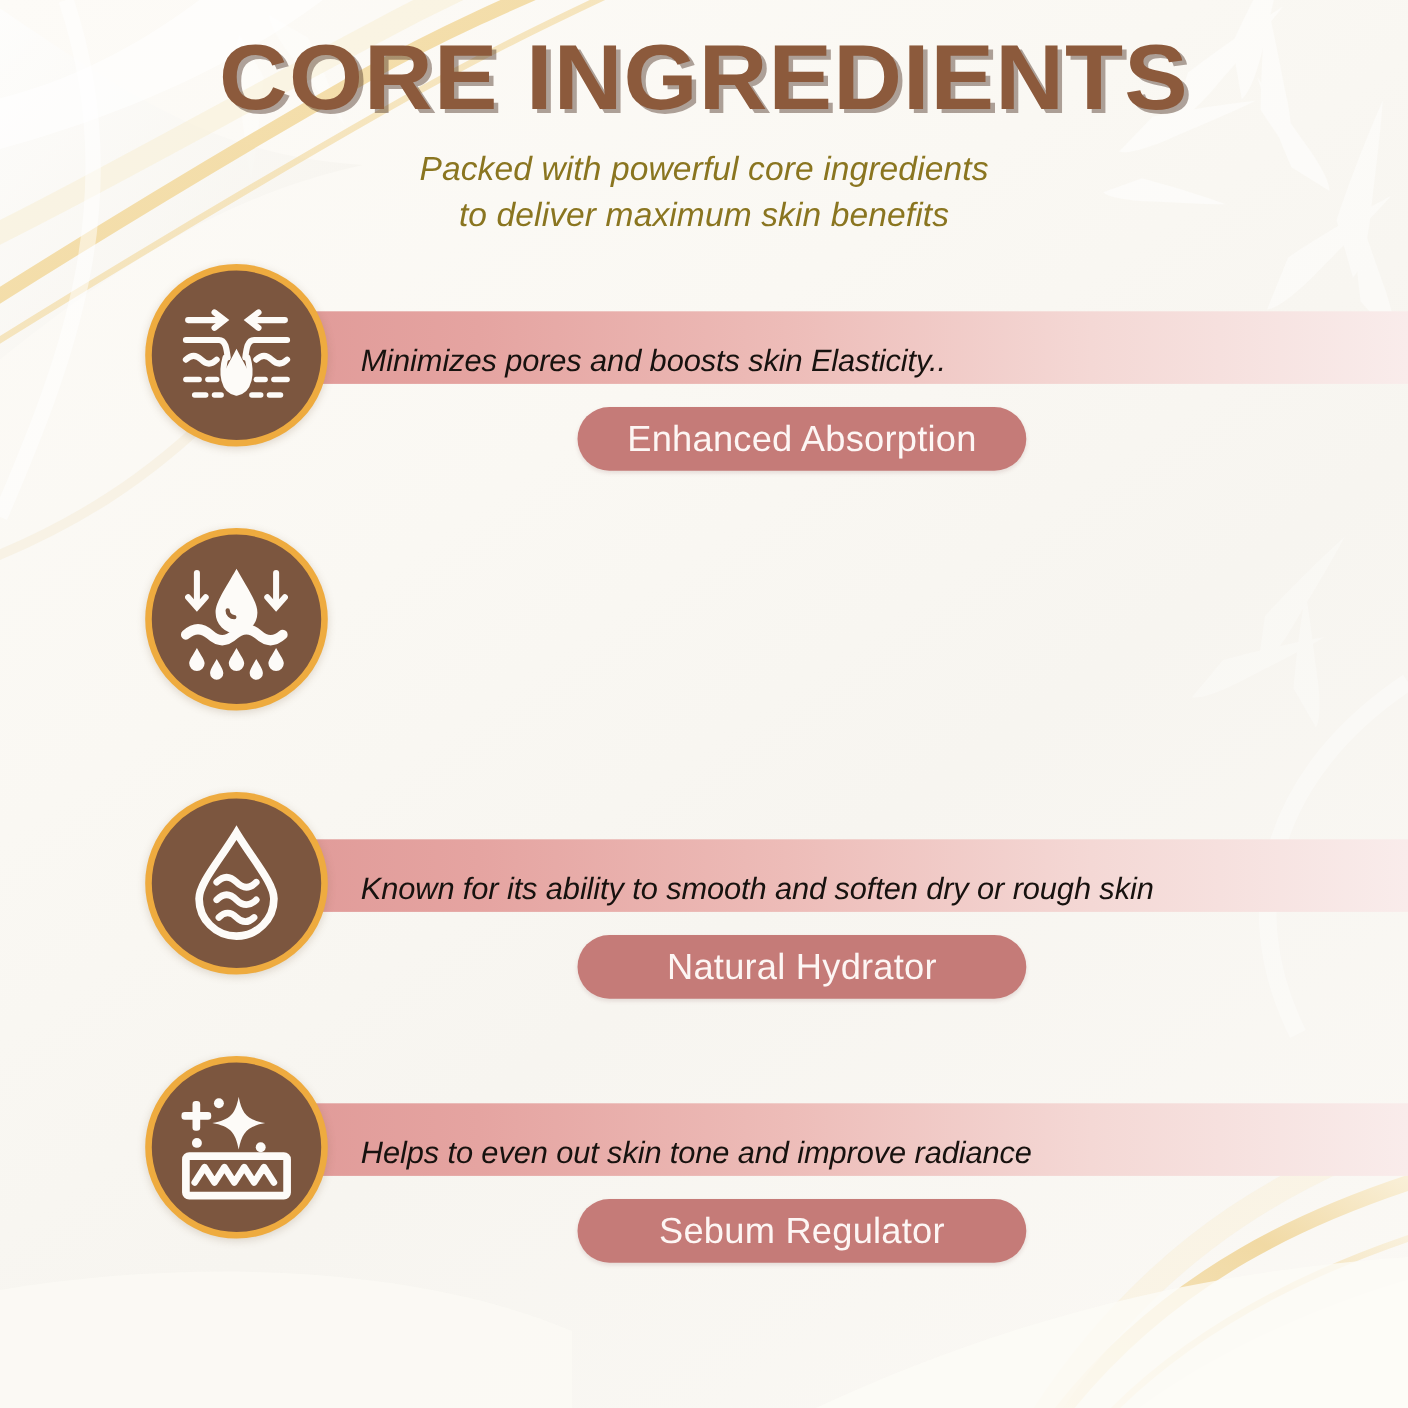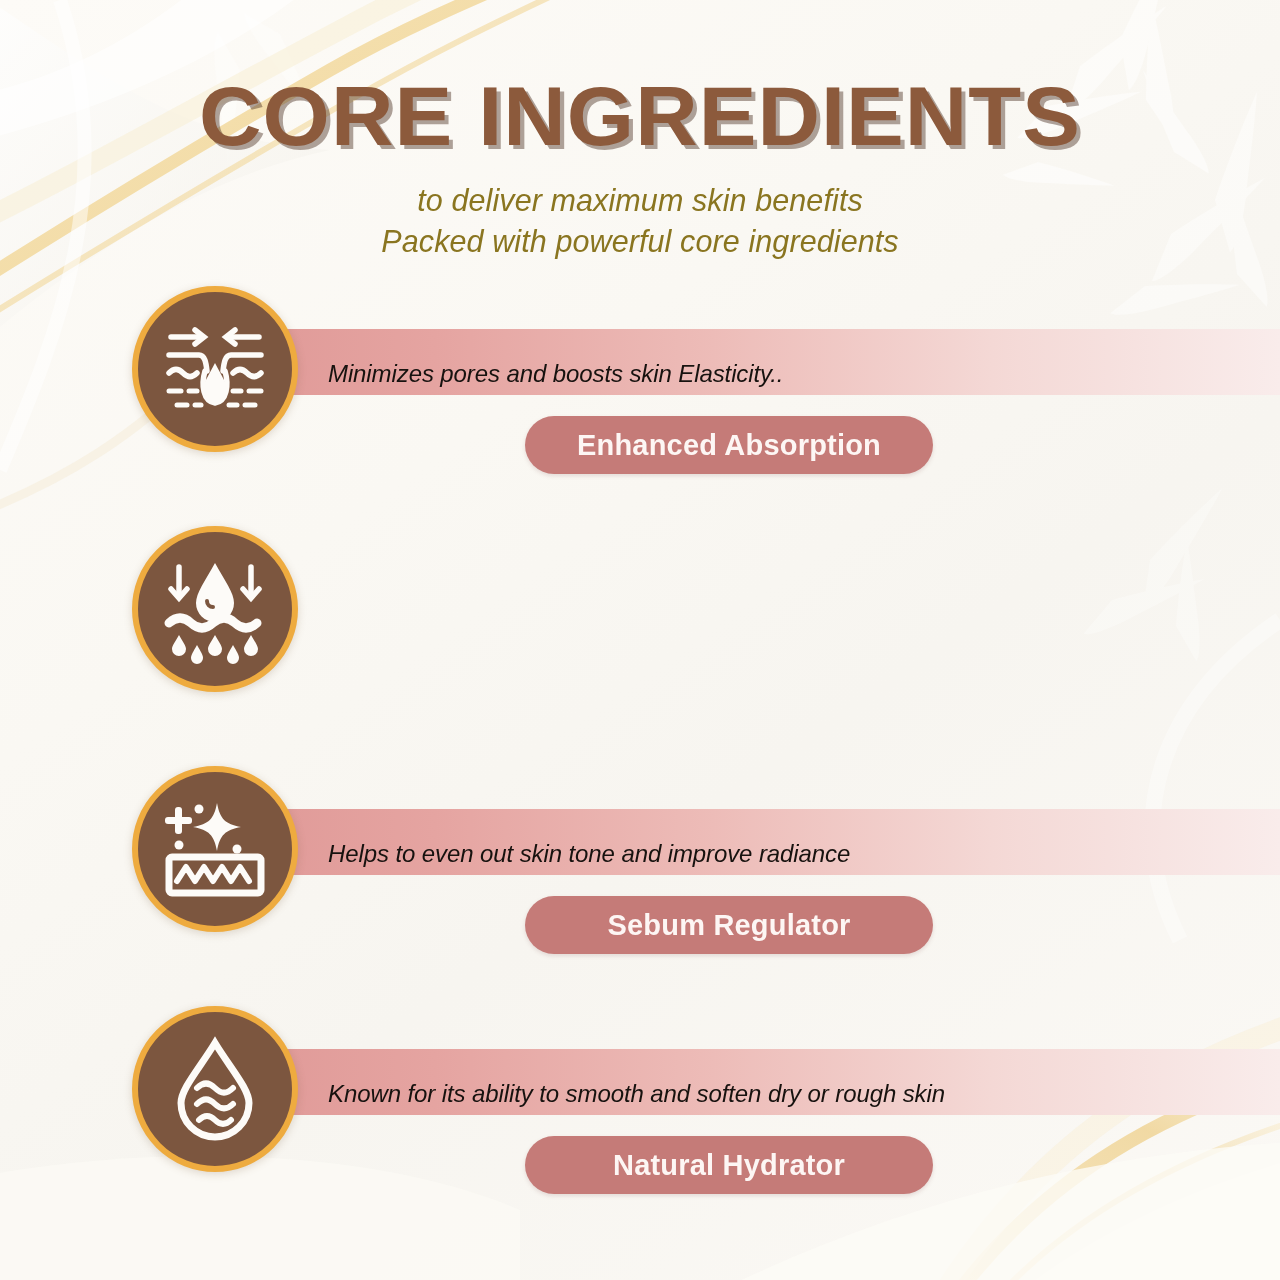--- a/index.html
+++ b/index.html
@@ -29,21 +29,21 @@
     pointer-events: none;
   }
   .bg-leaves { opacity: 0.55; }
   .bg-swoosh { opacity: 1; }
 
   
   .header {
     position: relative;
     z-index: 5;
     text-align: center;
-    padding-top: 74px;
+    padding-top: 28px;
   }
   .main-title {
     margin: 0;
     font-family: "Liberation Sans Narrow", "Liberation Sans", sans-serif;
     font-size: 84px;
     line-height: 1.0;
     font-weight: 700;
     letter-spacing: 1px;
     color: #8c5a3c;
     text-shadow: 4px 4px 0px rgba(78,52,38,0.45);
@@ -81,21 +81,21 @@
         #e09a98 0%,
         #e5a4a1 18%,
         #edbcb8 45%,
         #f4d8d5 72%,
         #f9eceb 100%);
     display: flex;
     align-items: center;
   }
   .bar-text {
     padding-left: 78px;
-    font-size: 24px;
+    font-size: 28px;
     font-style: italic;
     font-weight: 400;
     color: #17120f;
     white-space: nowrap;
     letter-spacing: -0.1px;
     margin-top: 24px;
   }
 
   .circle {
     position: absolute;
@@ -123,22 +123,22 @@
     height: 58px;
     border-radius: 29px;
     background: #c57b78;
     display: flex;
     align-items: center;
     justify-content: center;
     box-shadow: 0 2px 4px rgba(140,90,88,0.18);
   }
   .pill-label {
     font-family: "Liberation Sans Narrow", "Liberation Sans", sans-serif;
-    font-size: 29px;
-    font-weight: 700;
+    font-size: 33px;
+    font-weight: 400;
     color: #fdf6f4;
     letter-spacing: 0.2px;
     white-space: nowrap;
   }
 </style>
 </head>
 <body>
 
 <div id="infographic">
 
@@ -209,22 +209,22 @@
 
     <path d="M-40,1180 C160,1140 380,1150 520,1210 L520,1300 L-40,1300 Z" fill="#fbf9f4" opacity="0.9"></path>
 
     <path d="M60,0 C120,180 60,330 0,470" fill="none" stroke="#ffffff" stroke-width="14" opacity="0.5"></path>
     <path d="M1280,620 C1160,700 1120,820 1180,940" fill="none" stroke="#ffffff" stroke-width="16" opacity="0.35"></path>
   </svg>
 
   <div class="header">
     <h1 class="main-title">CORE INGREDIENTS</h1>
     <p class="subtitle">
+      <span>Packed with powerful core ingredients</span>
       <span>to deliver maximum skin benefits</span>
-      <span>Packed with powerful core ingredients</span>
     </p>
   </div>
 
   <div class="rows">
 
     <div class="row">
       <div class="bar">
         <div class="bar-text">Minimizes pores and boosts skin Elasticity..</div>
       </div>
       <div class="circle">
@@ -281,20 +281,39 @@
             <path d="M56,82 c-4,7 -7,11 -7,14 a7,7 0 0 0 14,0 c0,-3 -3,-7 -7,-14 Z"></path>
             <path d="M74,92 c-4,7 -6,10 -6,13 a6,6 0 0 0 12,0 c0,-3 -2,-6 -6,-13 Z"></path>
             <path d="M92,82 c-4,7 -7,11 -7,14 a7,7 0 0 0 14,0 c0,-3 -3,-7 -7,-14 Z"></path>
           </g>
         </svg>
       </div>
     </div>
 
     <div class="row">
       <div class="bar">
+        <div class="bar-text">Known for its ability to smooth and soften dry or rough skin</div>
+      </div>
+      <div class="circle">
+        <svg width="112" height="112" viewBox="0 0 112 112" fill="none" stroke="#fdfbf8" stroke-linecap="round">
+
+          <path d="M56,10 C40,36 22,56 22,70 a34,34 0 0 0 68,0 C90,56 72,36 56,10 Z" fill="none" stroke-width="7"></path>
+
+          <path d="M38,55 q9,-9 18,0 t18,0" fill="none" stroke-width="6"></path>
+          <path d="M38,71 q9,-9 18,0 t18,0" fill="none" stroke-width="6"></path>
+          <path d="M40,87 q8,-8 16,0 t16,0" fill="none" stroke-width="6"></path>
+        </svg>
+      </div>
+      <div class="pill">
+        <span class="pill-label">Natural Hydrator</span>
+      </div>
+    </div>
+
+    <div class="row">
+      <div class="bar">
         <div class="bar-text">Helps to even out skin tone and improve radiance</div>
       </div>
       <div class="circle">
         <svg width="112" height="112" viewBox="0 0 112 112" fill="none">
 
           <g fill="#fdfbf8">
             <rect x="16" y="14" width="7" height="27" rx="3"></rect>
             <rect x="6" y="24" width="27" height="7" rx="3"></rect>
 
             <path d="M58,10 C61,26 66,31 82,34 C66,37 61,42 58,58 C55,42 50,37 34,34 C50,31 55,26 58,10 Z"></path>
@@ -305,33 +324,14 @@
 
           <rect x="10" y="64" width="92" height="36" rx="3" fill="none" stroke="#fdfbf8" stroke-width="7"></rect>
           <path d="M18,88 L27,74 L36,88 L45,74 L54,88 L63,74 L72,88 L81,74 L90,88" fill="none" stroke="#fdfbf8" stroke-width="6" stroke-linecap="round" stroke-linejoin="round"></path>
         </svg>
       </div>
       <div class="pill">
         <span class="pill-label">Sebum Regulator</span>
       </div>
     </div>
 
-    <div class="row">
-      <div class="bar">
-        <div class="bar-text">Known for its ability to smooth and soften dry or rough skin</div>
-      </div>
-      <div class="circle">
-        <svg width="112" height="112" viewBox="0 0 112 112" fill="none" stroke="#fdfbf8" stroke-linecap="round">
-
-          <path d="M56,10 C40,36 22,56 22,70 a34,34 0 0 0 68,0 C90,56 72,36 56,10 Z" fill="none" stroke-width="7"></path>
-
-          <path d="M38,55 q9,-9 18,0 t18,0" fill="none" stroke-width="6"></path>
-          <path d="M38,71 q9,-9 18,0 t18,0" fill="none" stroke-width="6"></path>
-          <path d="M40,87 q8,-8 16,0 t16,0" fill="none" stroke-width="6"></path>
-        </svg>
-      </div>
-      <div class="pill">
-        <span class="pill-label">Natural Hydrator</span>
-      </div>
-    </div>
-
   </div>
 </div>
 
 </body></html>

